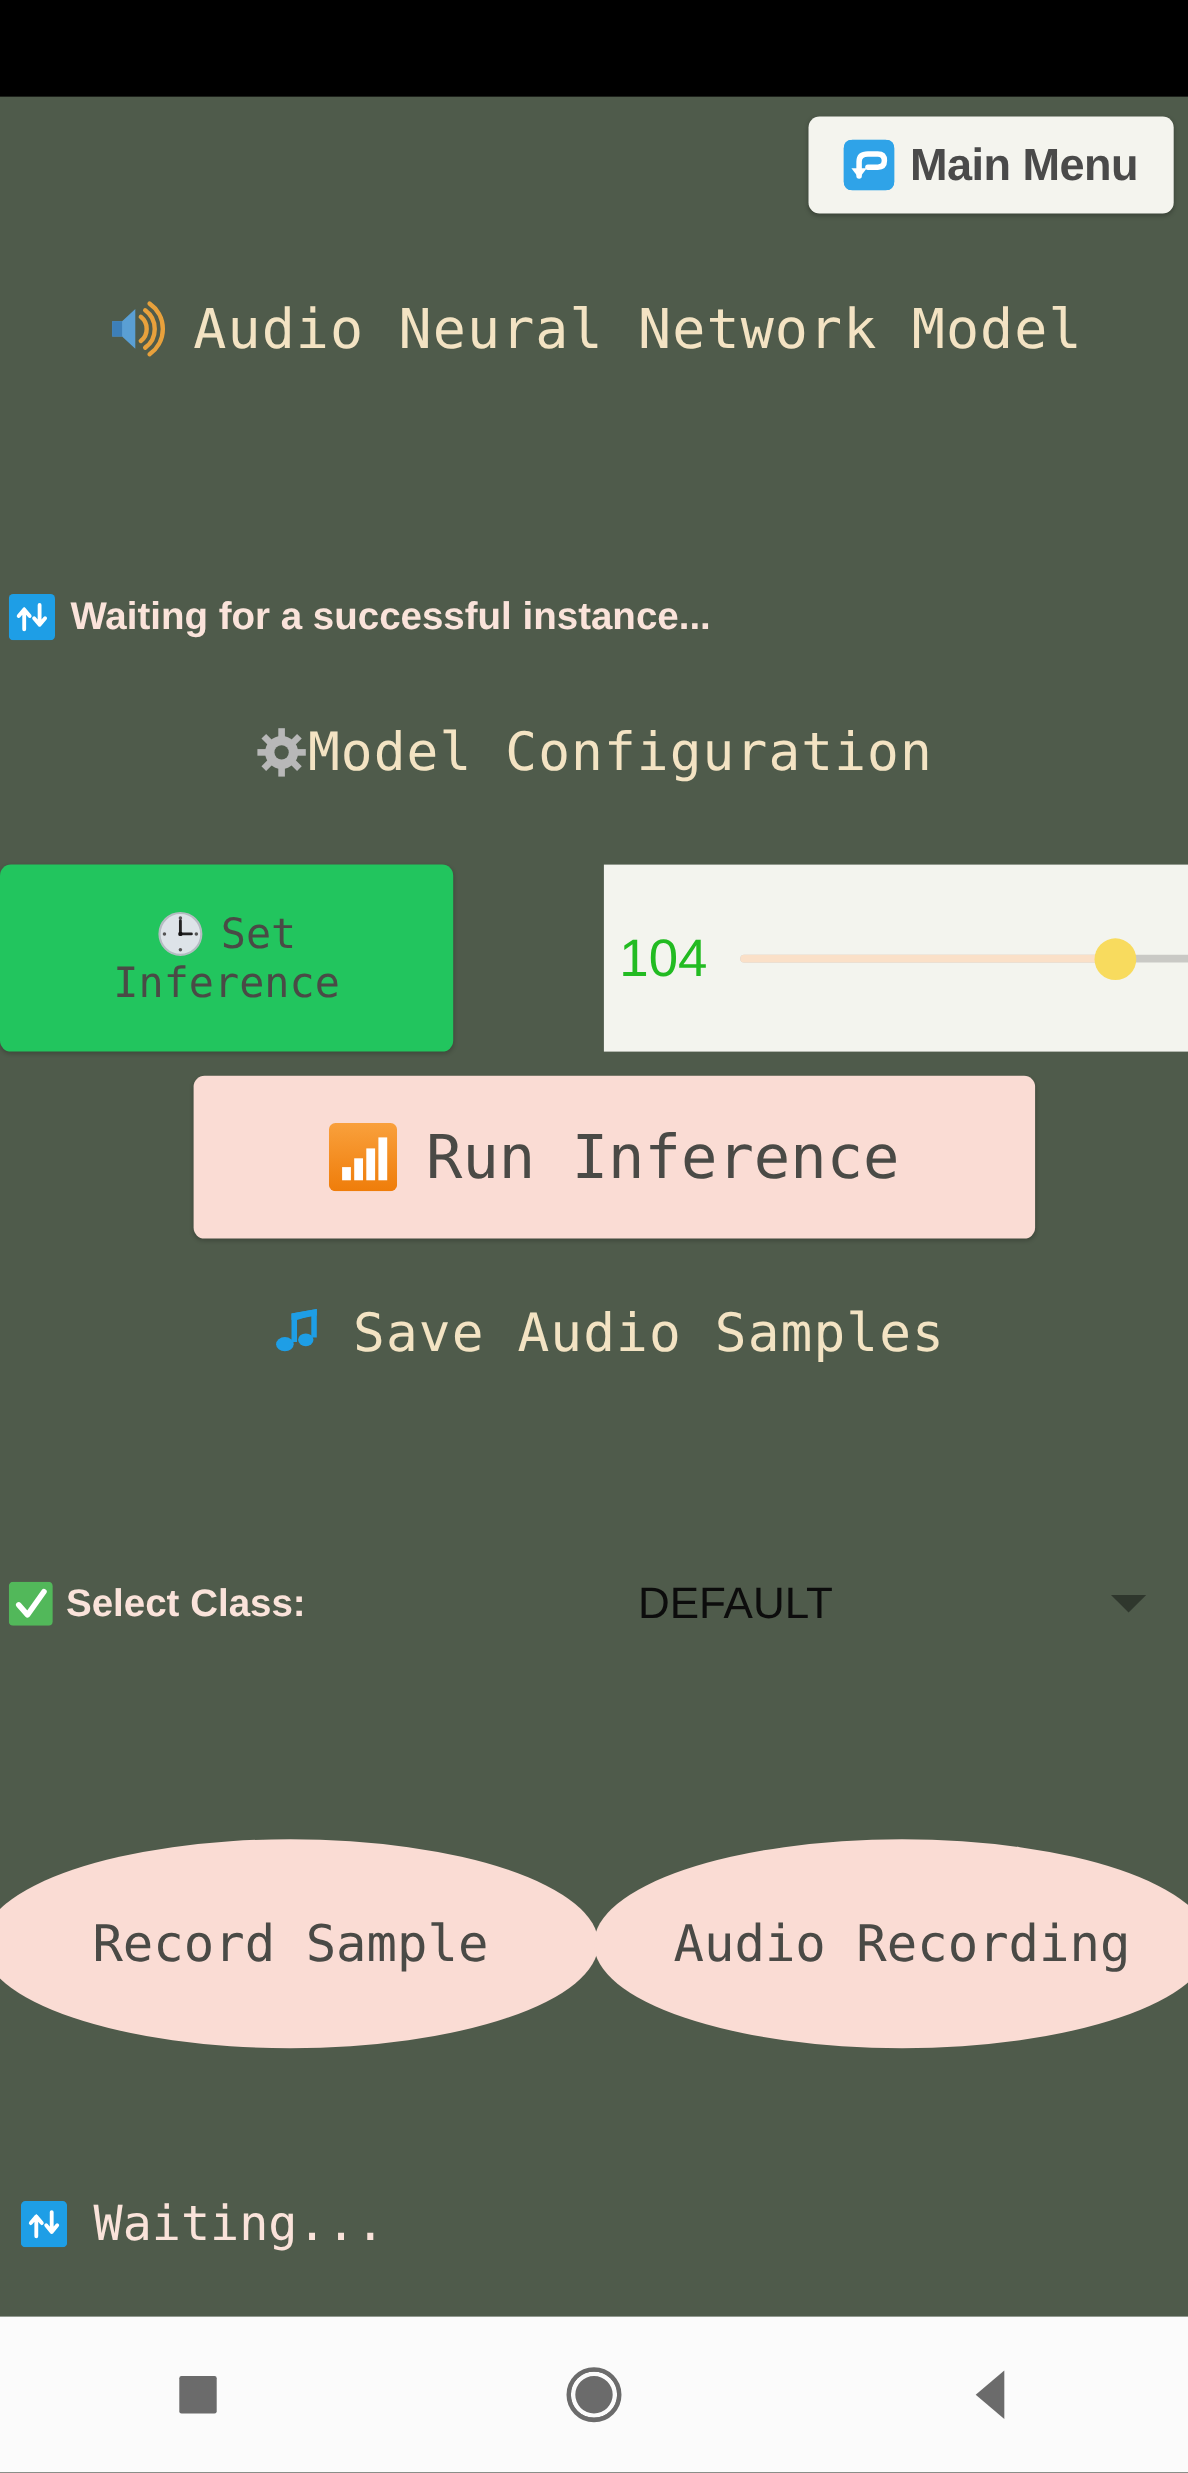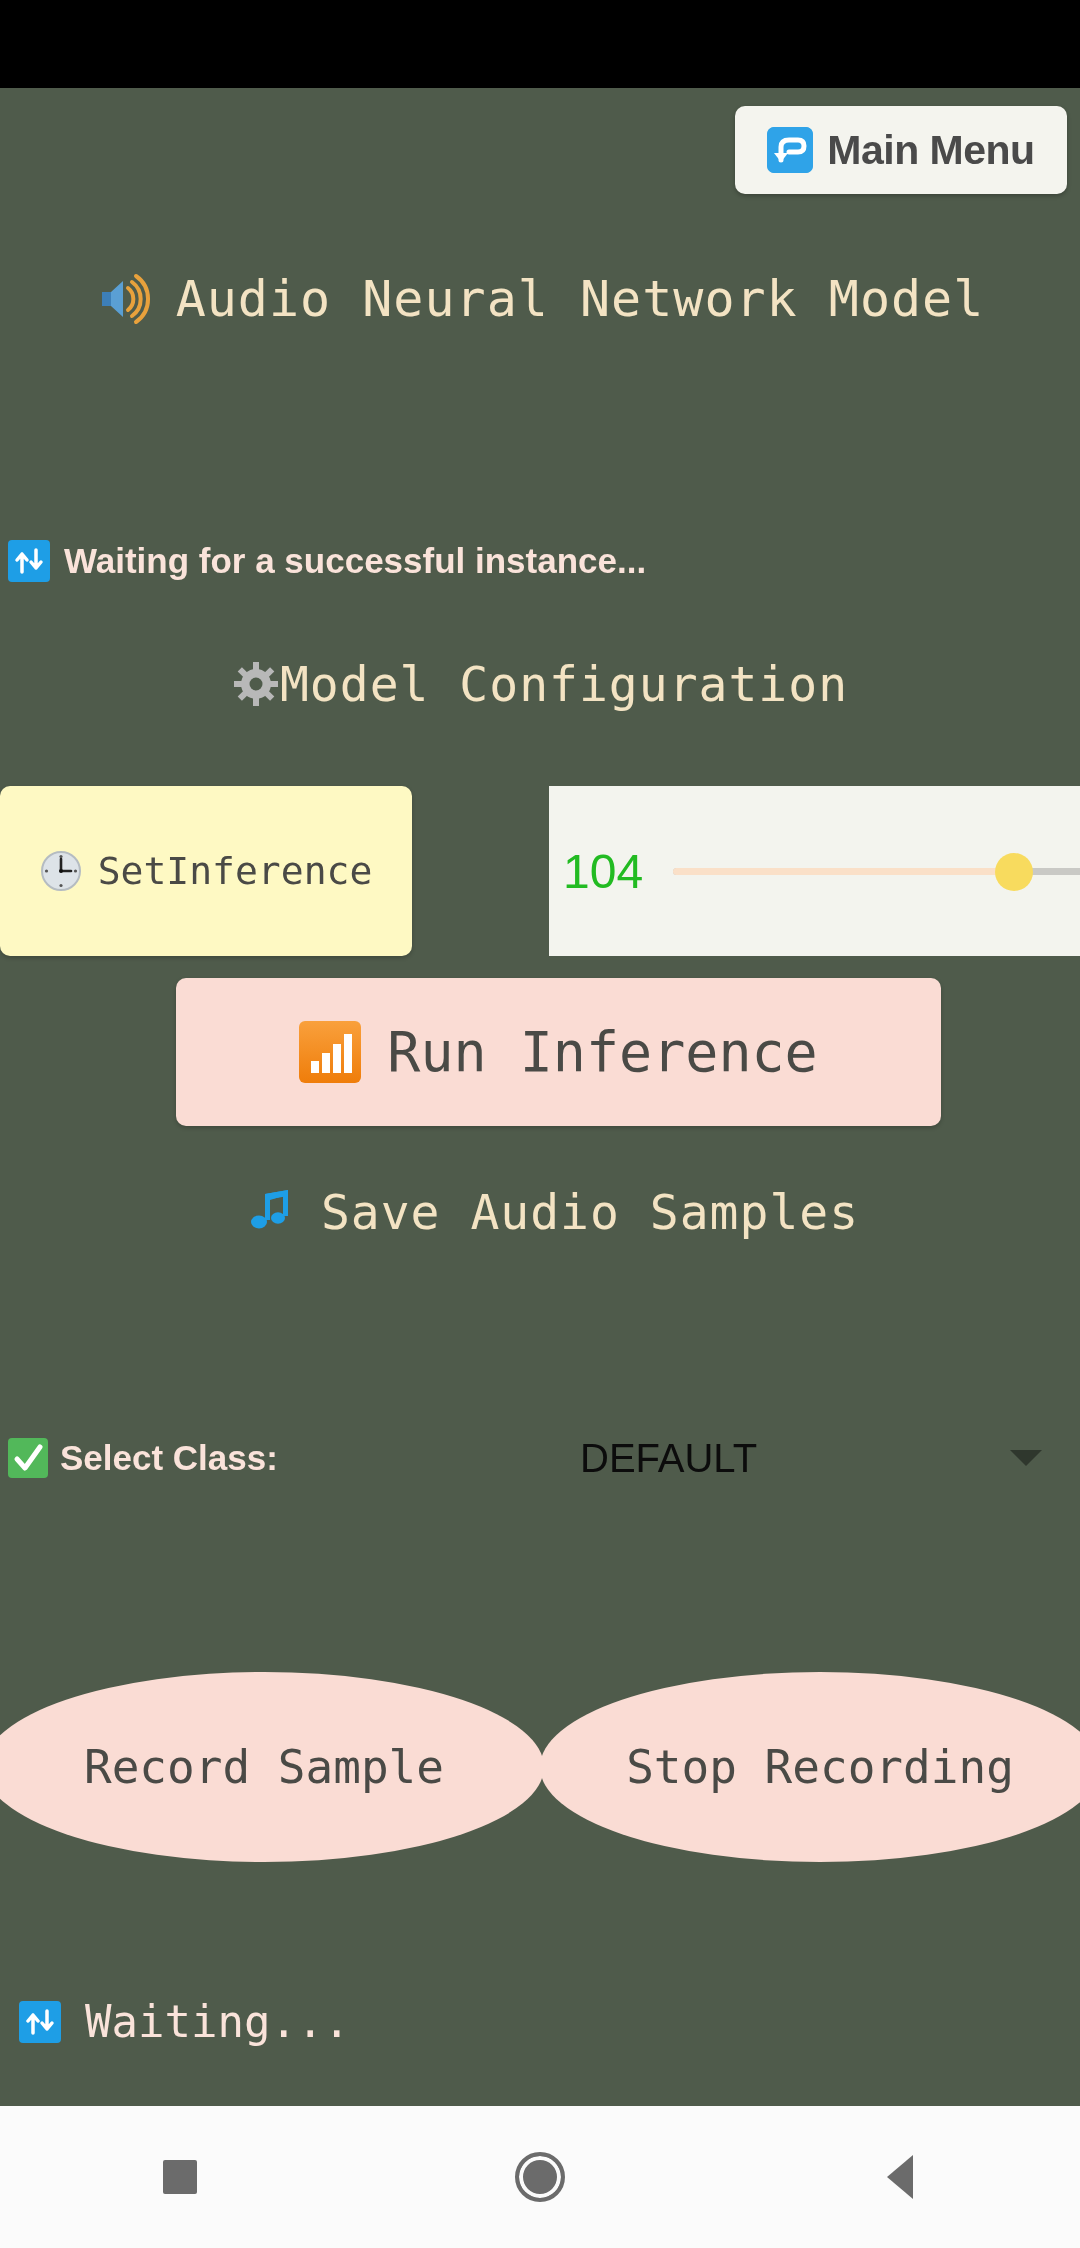--- a/index.html
+++ b/index.html
@@ -123,25 +123,25 @@
     letter-spacing: 1px;
   }
 
   
   #set-interval-btn {
     position: absolute;
     top: 698px;
     left: 0px;
     width: 412px;
     height: 170px;
-    background: #fef9c3;
+    background: #22c55e;
     border-radius: 10px;
     box-shadow: 0 2px 4px rgba(0,0,0,0.2);
     display: flex;
-    flex-direction: row;
+    flex-direction: column;
     align-items: center;
     justify-content: center;
     cursor: pointer;
   }
   #set-interval-line1 {
     display: flex;
     align-items: center;
     gap: 16px;
     font-family: "DejaVu Sans Mono", monospace;
     font-size: 38px;
@@ -533,21 +533,21 @@
       <div id="class-dropdown">
         <span id="class-dropdown-value">DEFAULT</span>
         <span id="class-dropdown-arrow"></span>
       </div>
     </div>
 
     <div id="record-sample-btn">
       <span class="oval-label">Record Sample</span>
     </div>
     <div id="stop-recording-btn">
-      <span class="oval-label">Stop Recording</span>
+      <span class="oval-label">Audio Recording</span>
     </div>
 
     <div id="status-line-2">
       <span class="updown-icon">
         <svg width="42" height="42" viewBox="0 0 42 42">
           <rect x="0" y="0" width="42" height="42" rx="4" fill="#1e9ee6"></rect>
           <path d="M14 32 L14 14 M14 14 L9 20 M14 14 L19 20" fill="none" stroke="#ffffff" stroke-width="3.5" stroke-linecap="round" stroke-linejoin="round"></path>
           <path d="M28 10 L28 28 M28 28 L23 22 M28 28 L33 22" fill="none" stroke="#ffffff" stroke-width="3.5" stroke-linecap="round" stroke-linejoin="round"></path>
         </svg>
       </span>

